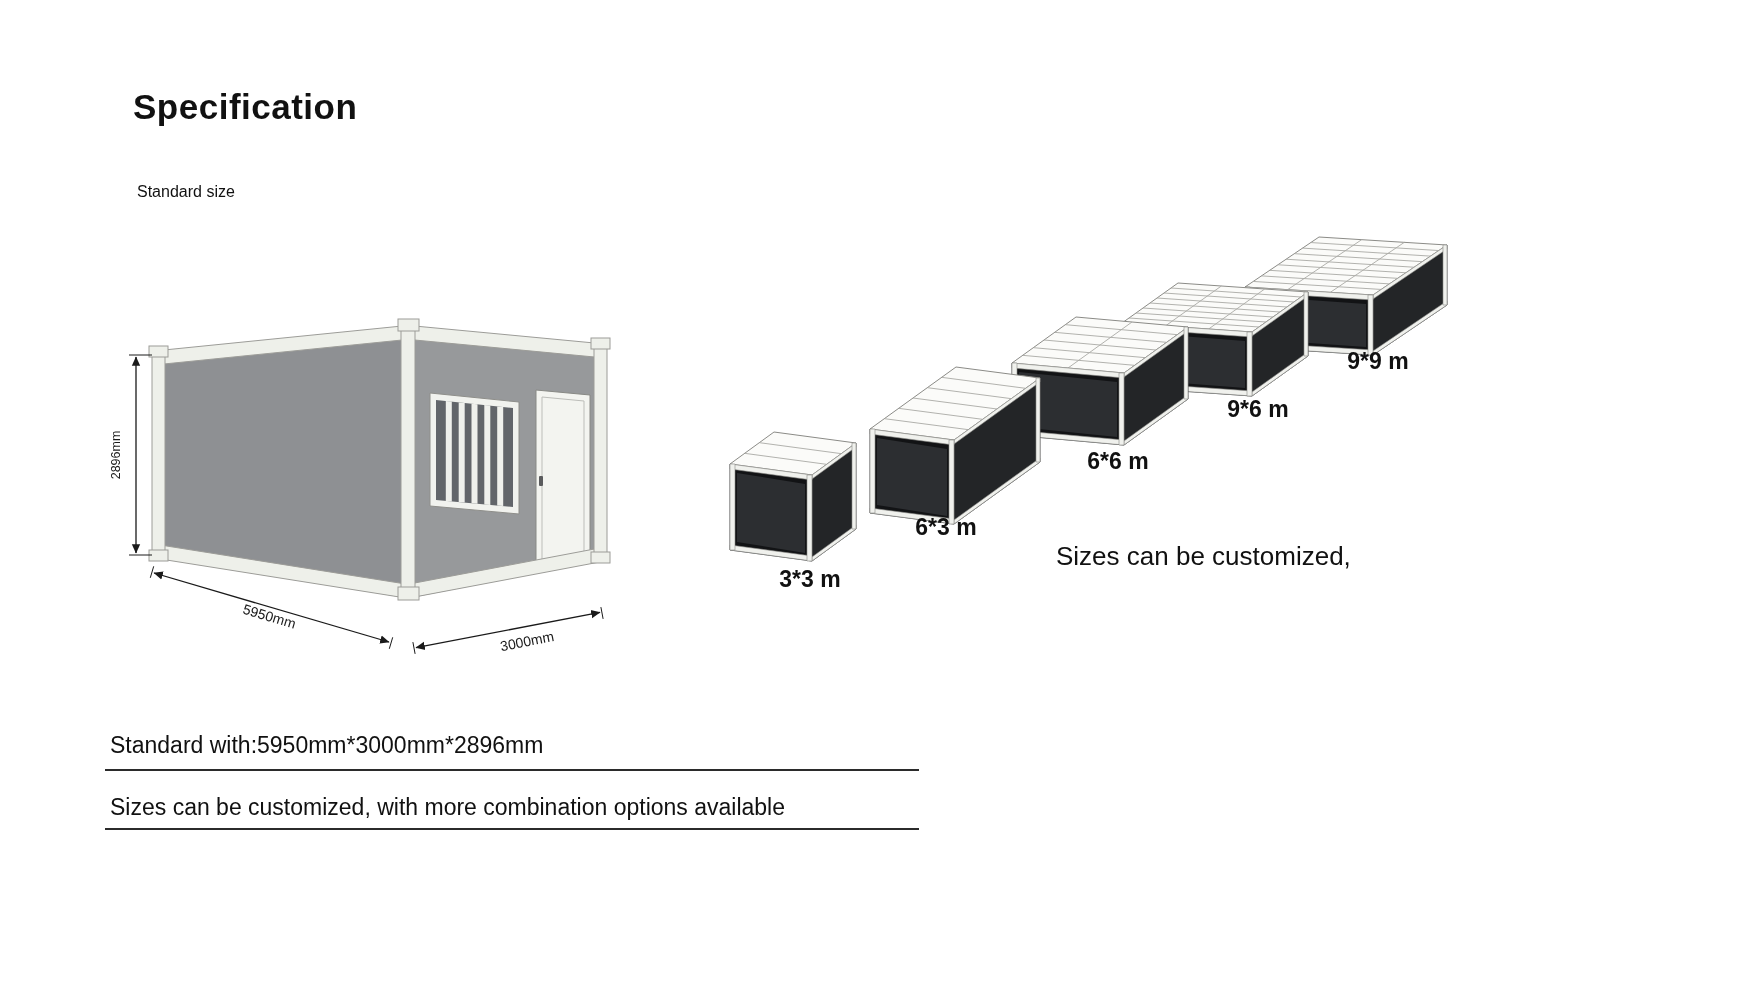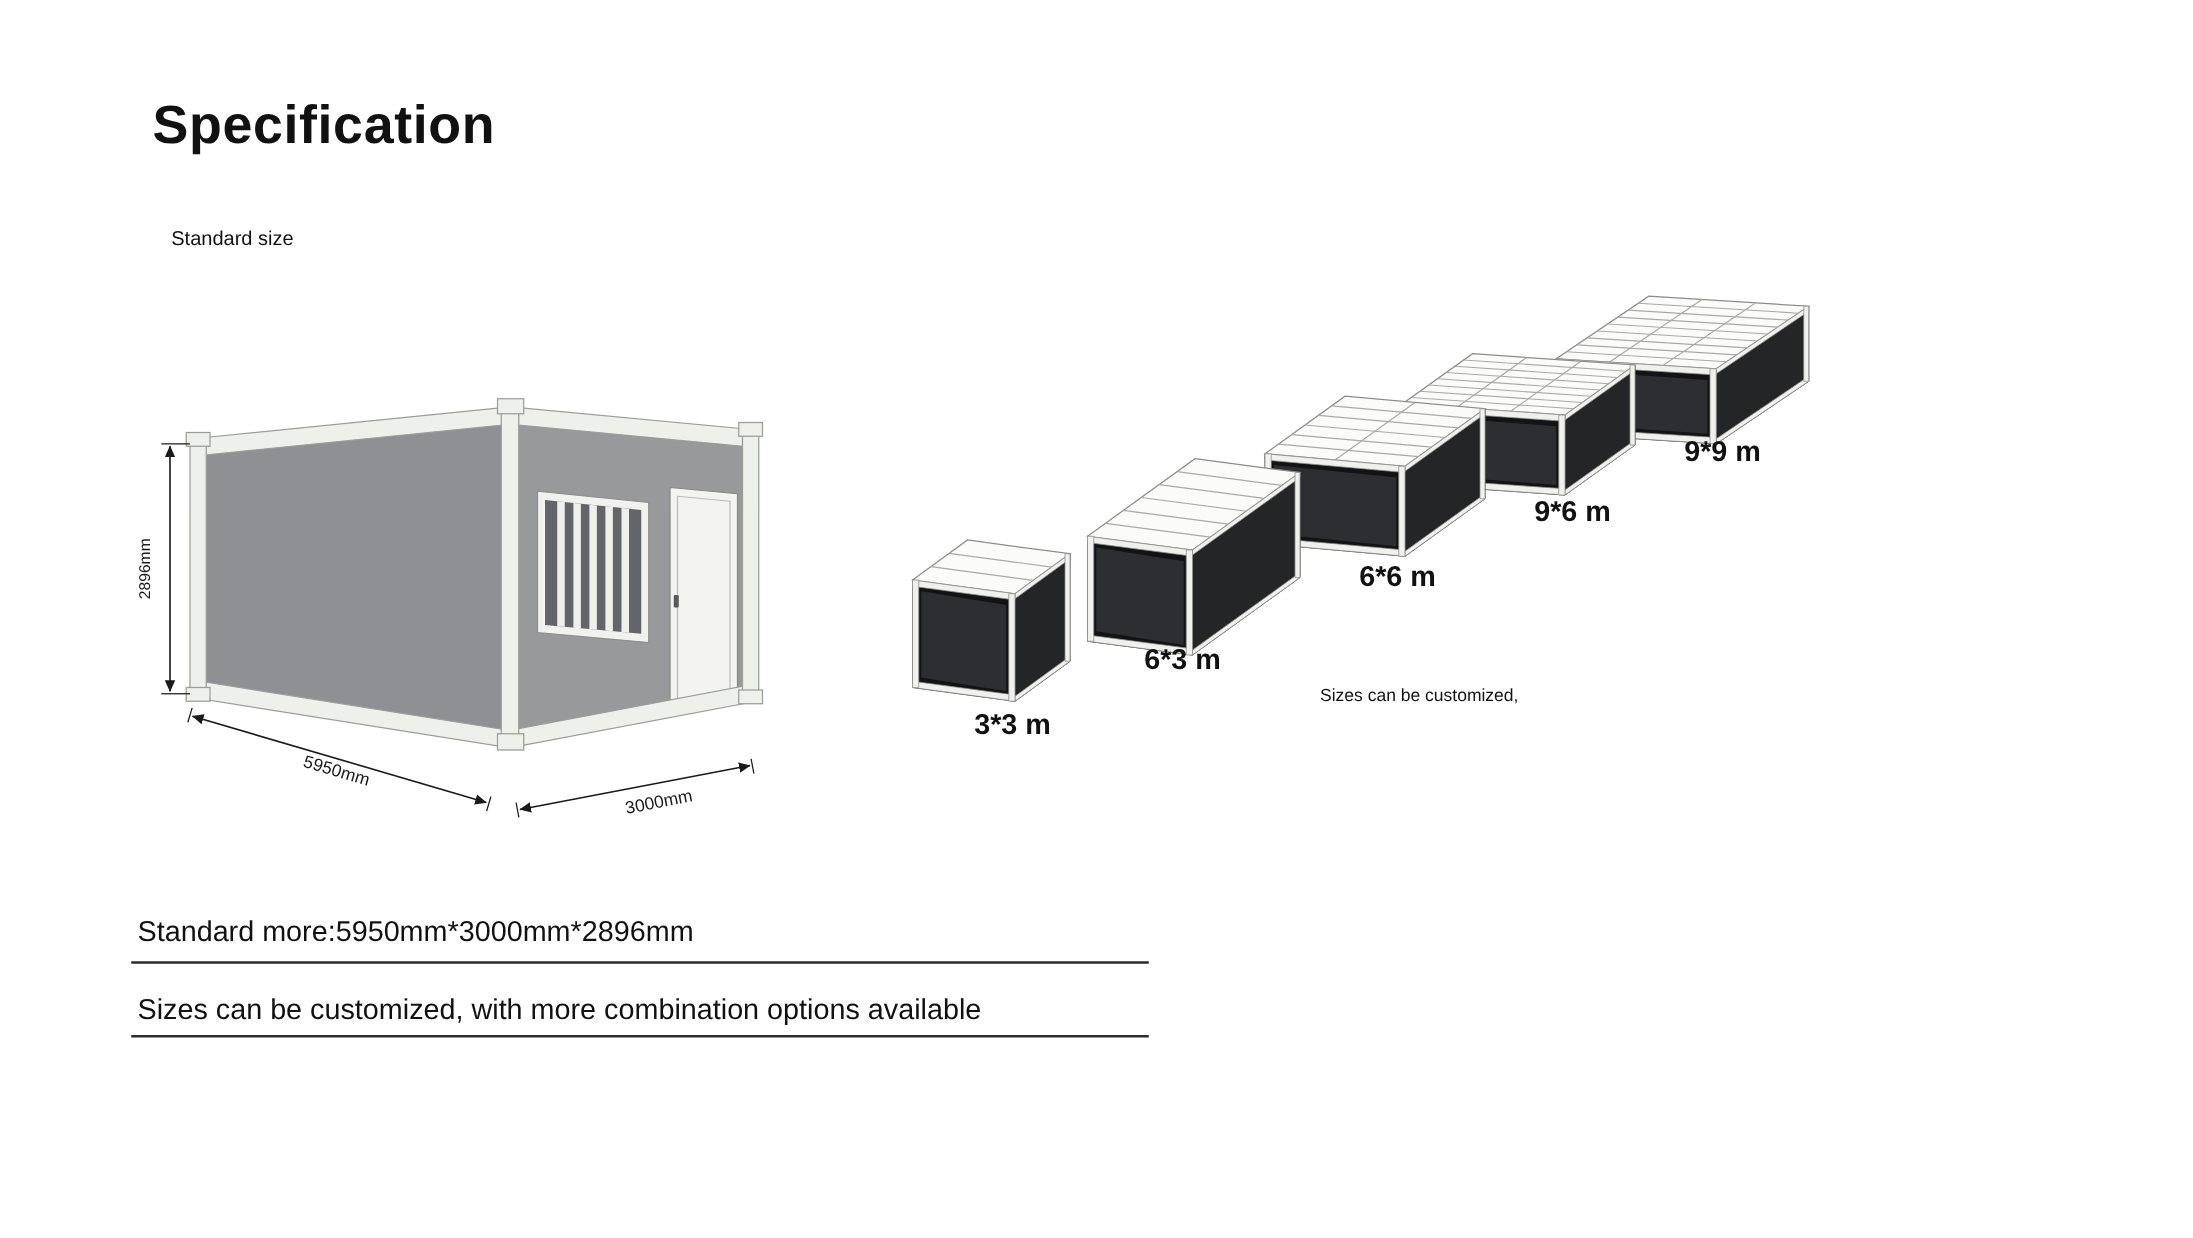--- a/index.html
+++ b/index.html
@@ -2,25 +2,25 @@
 <html><head>
 <meta charset="utf-8">
 <style>
   html,body{margin:0;padding:0}
   body{
     width:1754px;height:990px;position:relative;overflow:hidden;
     background:#ffffff;color:#111;
     font-family:"Liberation Sans",sans-serif;
   }
   .abs{position:absolute}
-  .title{left:118px;top:72px;font-size:43px;font-weight:700;letter-spacing:.5px;margin:4px}
+  .title{left:118px;top:72px;font-size:35px;font-weight:700;letter-spacing:.5px;margin:15px}
   .section-label{left:137px;top:183px;font-size:16px}
   .house-svg{left:100px;top:318px;width:560px;height:360px}
   .modules-svg{left:700px;top:195px;width:810px;height:430px}
-  .note{left:1056px;top:541px;font-size:14px;line-height:31px}
+  .note{left:1056px;top:541px;font-size:26px;line-height:31px}
   .spec-row{font-size:23px;white-space:nowrap}
   .spec-row-1{left:110px;top:732px}
   .spec-row-2{left:110px;top:794px}
   .spec-value{}
   .rule{left:105px;width:814px;height:0;border-top:2px solid #2b2b2b}
   .rule-1{top:769px}
   .rule-2{top:828px}
 
   
   .frame{fill:#eef0ea;stroke:#9c9c98;stroke-width:1}
@@ -212,20 +212,20 @@
     <text class="module-label" x="418" y="274">6*6 m</text>
     <text class="module-label" x="558" y="222">9*6 m</text>
     <text class="module-label" x="678" y="174">9*9 m</text>
   </svg>
 
   <div class="abs note">
     <div>Sizes can be customized,</div>
   </div>
 
   <div class="abs spec-row spec-row-1">
-    <span>Standard more:</span><span class="spec-value">5950mm*3000mm*2896mm</span>
+    <span>Standard with:</span><span class="spec-value">5950mm*3000mm*2896mm</span>
   </div>
   <div class="abs rule rule-1"></div>
 
   <div class="abs spec-row spec-row-2">Sizes can be customized, with more combination options available</div>
   <div class="abs rule rule-2"></div>
 
 </div>
 
 </body></html>

